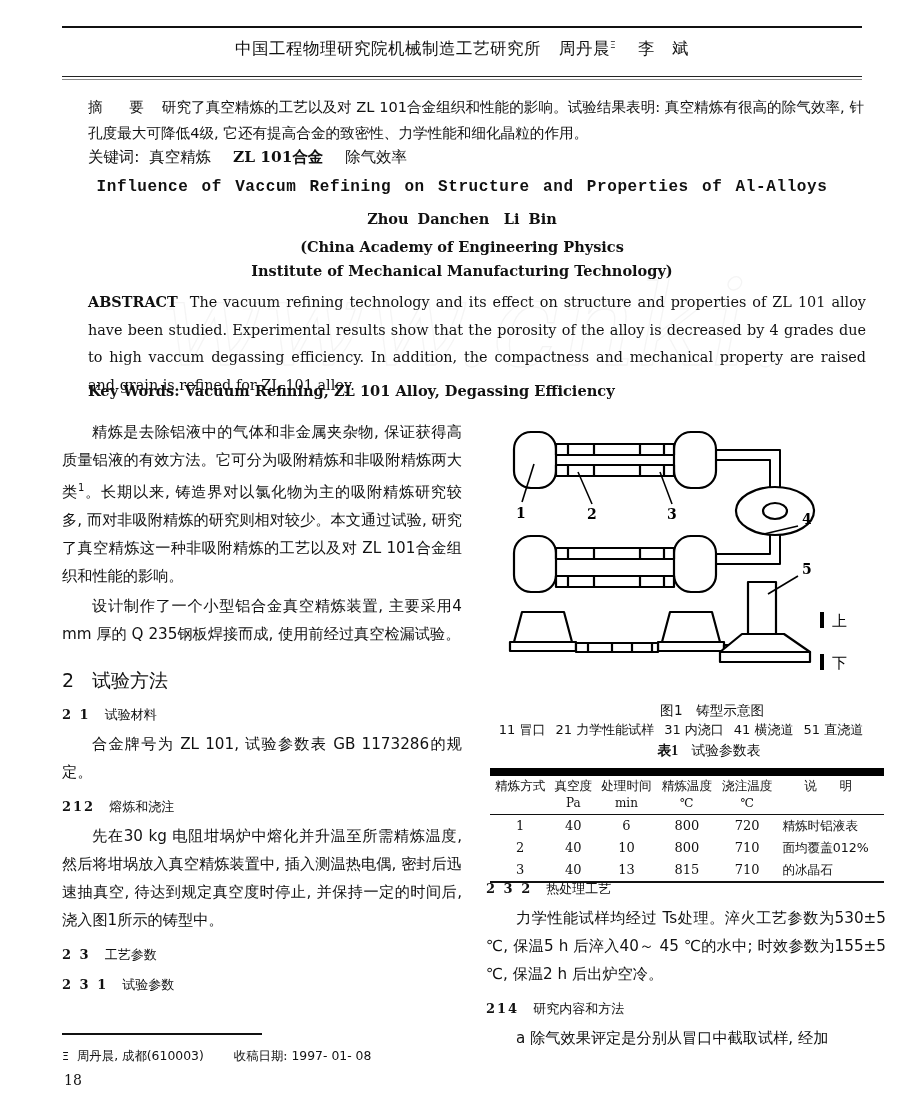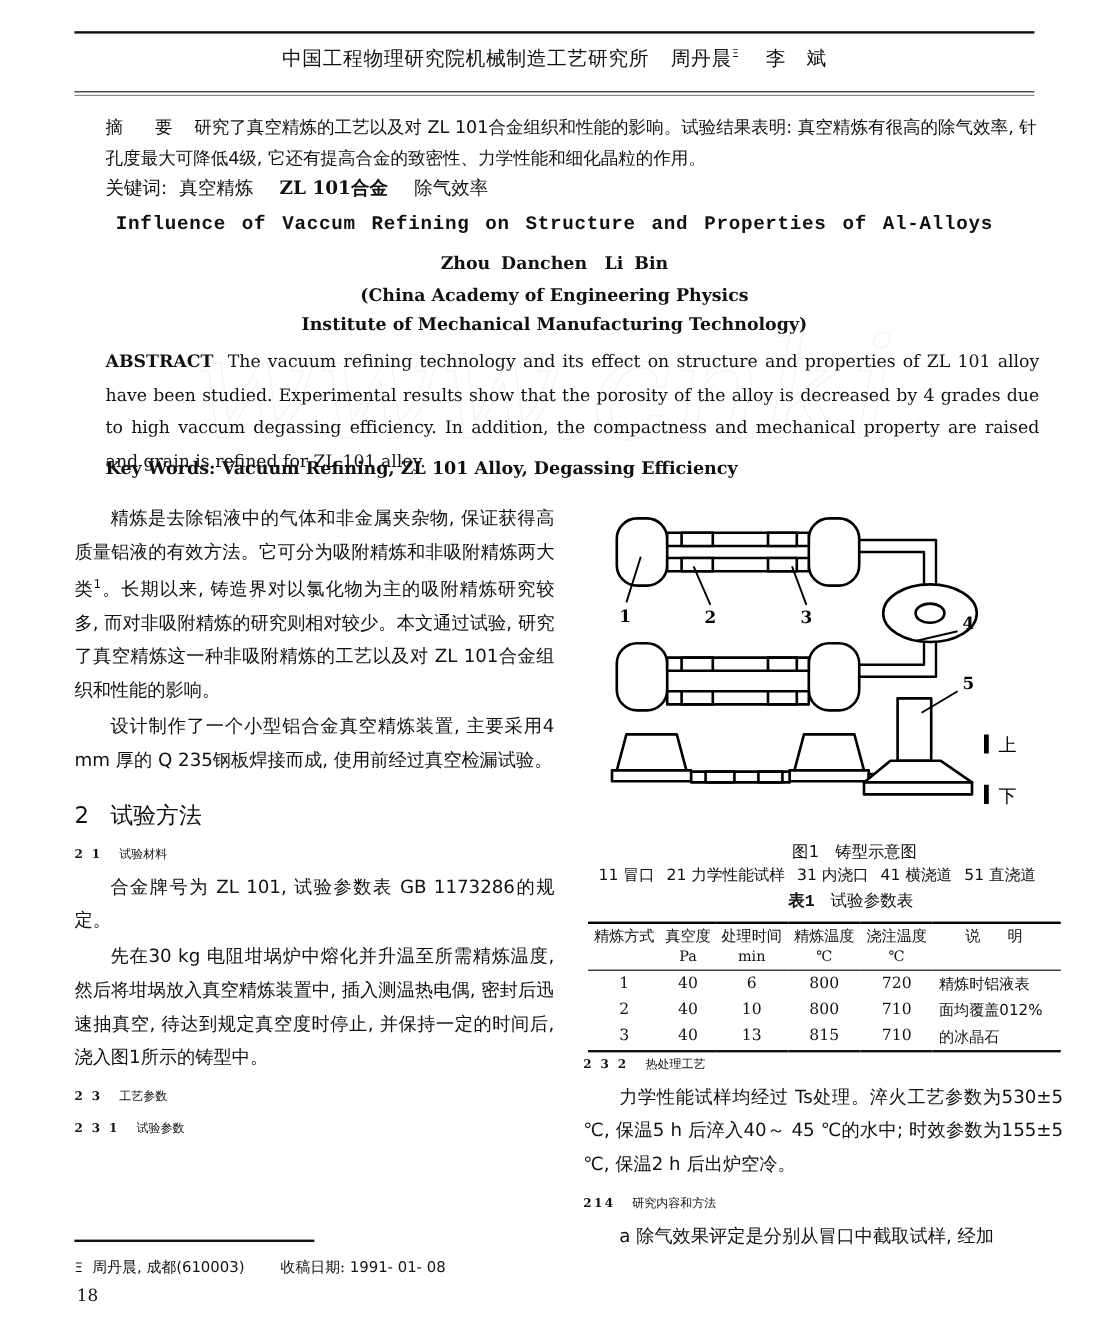--- a/index.html
+++ b/index.html
@@ -161,21 +161,21 @@
     text-indent: 30px;
     margin: 0 0 2px 0;
   }
   .sec-h1 {
     font-size: 19px;
     margin: 20px 0 10px 0;
     font-weight: normal;
   }
   .sec-h1 .num { margin-right: 18px; }
   .sec-h2 {
-    font-size: 10px;
+    font-size: 13px;
     margin: 12px 0 6px 0;
     font-weight: normal;
   }
   .sec-h2 .num {
     font-family: "DejaVu Serif", serif;
     font-weight: bold;
     margin-right: 14px;
     letter-spacing: 2px;
   }
   .supref { font-size: 10px; vertical-align: super; }
@@ -205,21 +205,21 @@
     line-height: 20px;
   }
   .fig-legend span { white-space: nowrap; margin-right: 10px; }
   .tbl-cap {
     position: absolute;
     left: 486px; top: 742px;
     width: 400px;
     text-align: center;
     font-size: 13.8px;
   }
-  .tbl-cap .b { font-family: Liberation Mono, monospace; font-weight: bold; margin-left: 46px; }
+  .tbl-cap .b { font-family: Liberation Serif, serif; font-weight: bold; margin-left: 46px; }
 
   
   table.params {
     position: absolute;
     left: 490px; top: 768px;
     width: 394px;
     border-collapse: collapse;
     font-size: 12.6px;
   }
   table.params thead th {
@@ -241,21 +241,21 @@
     padding: 2px 1px;
     line-height: 18px;
   }
   table.params td.note {
     font-family: "DejaVu Sans", sans-serif;
     font-size: 12.6px;
     text-align: left;
     padding-left: 5px;
     line-height: 18px;
   }
-  .trule-top { border-top: 2px solid #000000; }
+  .trule-top { border-top: 8px solid #000000; }
   .trule-mid { border-bottom: 1px solid #111; }
   .trule-bot { border-bottom: 2px solid #111; }
   .th-desc { letter-spacing: 5px; }
 
   
   .foot-rule {
     position: absolute;
     left: 62px; top: 1033px;
     width: 200px;
     height: 2px;
@@ -327,20 +327,21 @@
   <div class="col-left">
     <p class="para"><span>精炼是去除铝液中的气体和非金属夹杂物, 保证获得高质量铝液的有效方法。它可分为吸附精炼和非吸附精炼两大类</span><span class="supref">1</span><span>。长期以来, 铸造界对以氯化物为主的吸附精炼研究较多, 而对非吸附精炼的研究则相对较少。本文通过试验, 研究了真空精炼这一种非吸附精炼的工艺以及对 ZL 101合金组织和性能的影响。</span></p>
 
     <p class="para">设计制作了一个小型铝合金真空精炼装置, 主要采用4 mm 厚的 Q 235钢板焊接而成, 使用前经过真空检漏试验。</p>
 
     <h2 class="sec-h1"><span class="num">2</span><span>试验方法</span></h2>
 
     <h3 class="sec-h2"><span class="num">2 1</span><span>试验材料</span></h3>
     <p class="para">合金牌号为 ZL 101, 试验参数表 GB 1173286的规定。</p>
 
+    <h3 class="sec-h2"><span class="num">212</span><span>熔炼和浇注</span></h3>
     <p class="para">先在30 kg 电阻坩埚炉中熔化并升温至所需精炼温度, 然后将坩埚放入真空精炼装置中, 插入测温热电偶, 密封后迅速抽真空, 待达到规定真空度时停止, 并保持一定的时间后, 浇入图1所示的铸型中。</p>
 
     <h3 class="sec-h2"><span class="num">2 3</span><span>工艺参数</span></h3>
 
     <h3 class="sec-h2"><span class="num">2 3 1</span><span>试验参数</span></h3>
   </div>
 
   <svg class="figure-box" viewBox="0 0 396 272">
     <g fill="none" stroke="#000" stroke-width="2.2" stroke-linejoin="round">
 
@@ -469,17 +470,17 @@
     <h3 class="sec-h2" style="margin-top:0"><span class="num">2 3 2</span><span>热处理工艺</span></h3>
     <p class="para">力学性能试样均经过 Ts处理。淬火工艺参数为530±5 ℃, 保温5 h 后淬入40～ 45 ℃的水中; 时效参数为155±5 ℃, 保温2 h 后出炉空冷。</p>
 
     <h3 class="sec-h2"><span class="num">214</span><span>研究内容和方法</span></h3>
     <p class="para">a  除气效果评定是分别从冒口中截取试样, 经加</p>
   </div>
 
   <div class="foot-rule"></div>
   <div class="footnote">
     <span class="mk">Ξ</span><span>周丹晨, 成都(610003)</span><span class="date">收稿日期:</span>
-    <span>1991- 01- 08</span>
+    <span>1997- 01- 08</span>
   </div>
   <div class="pagenum">18</div>
 
 </div>
 
 </body></html>

